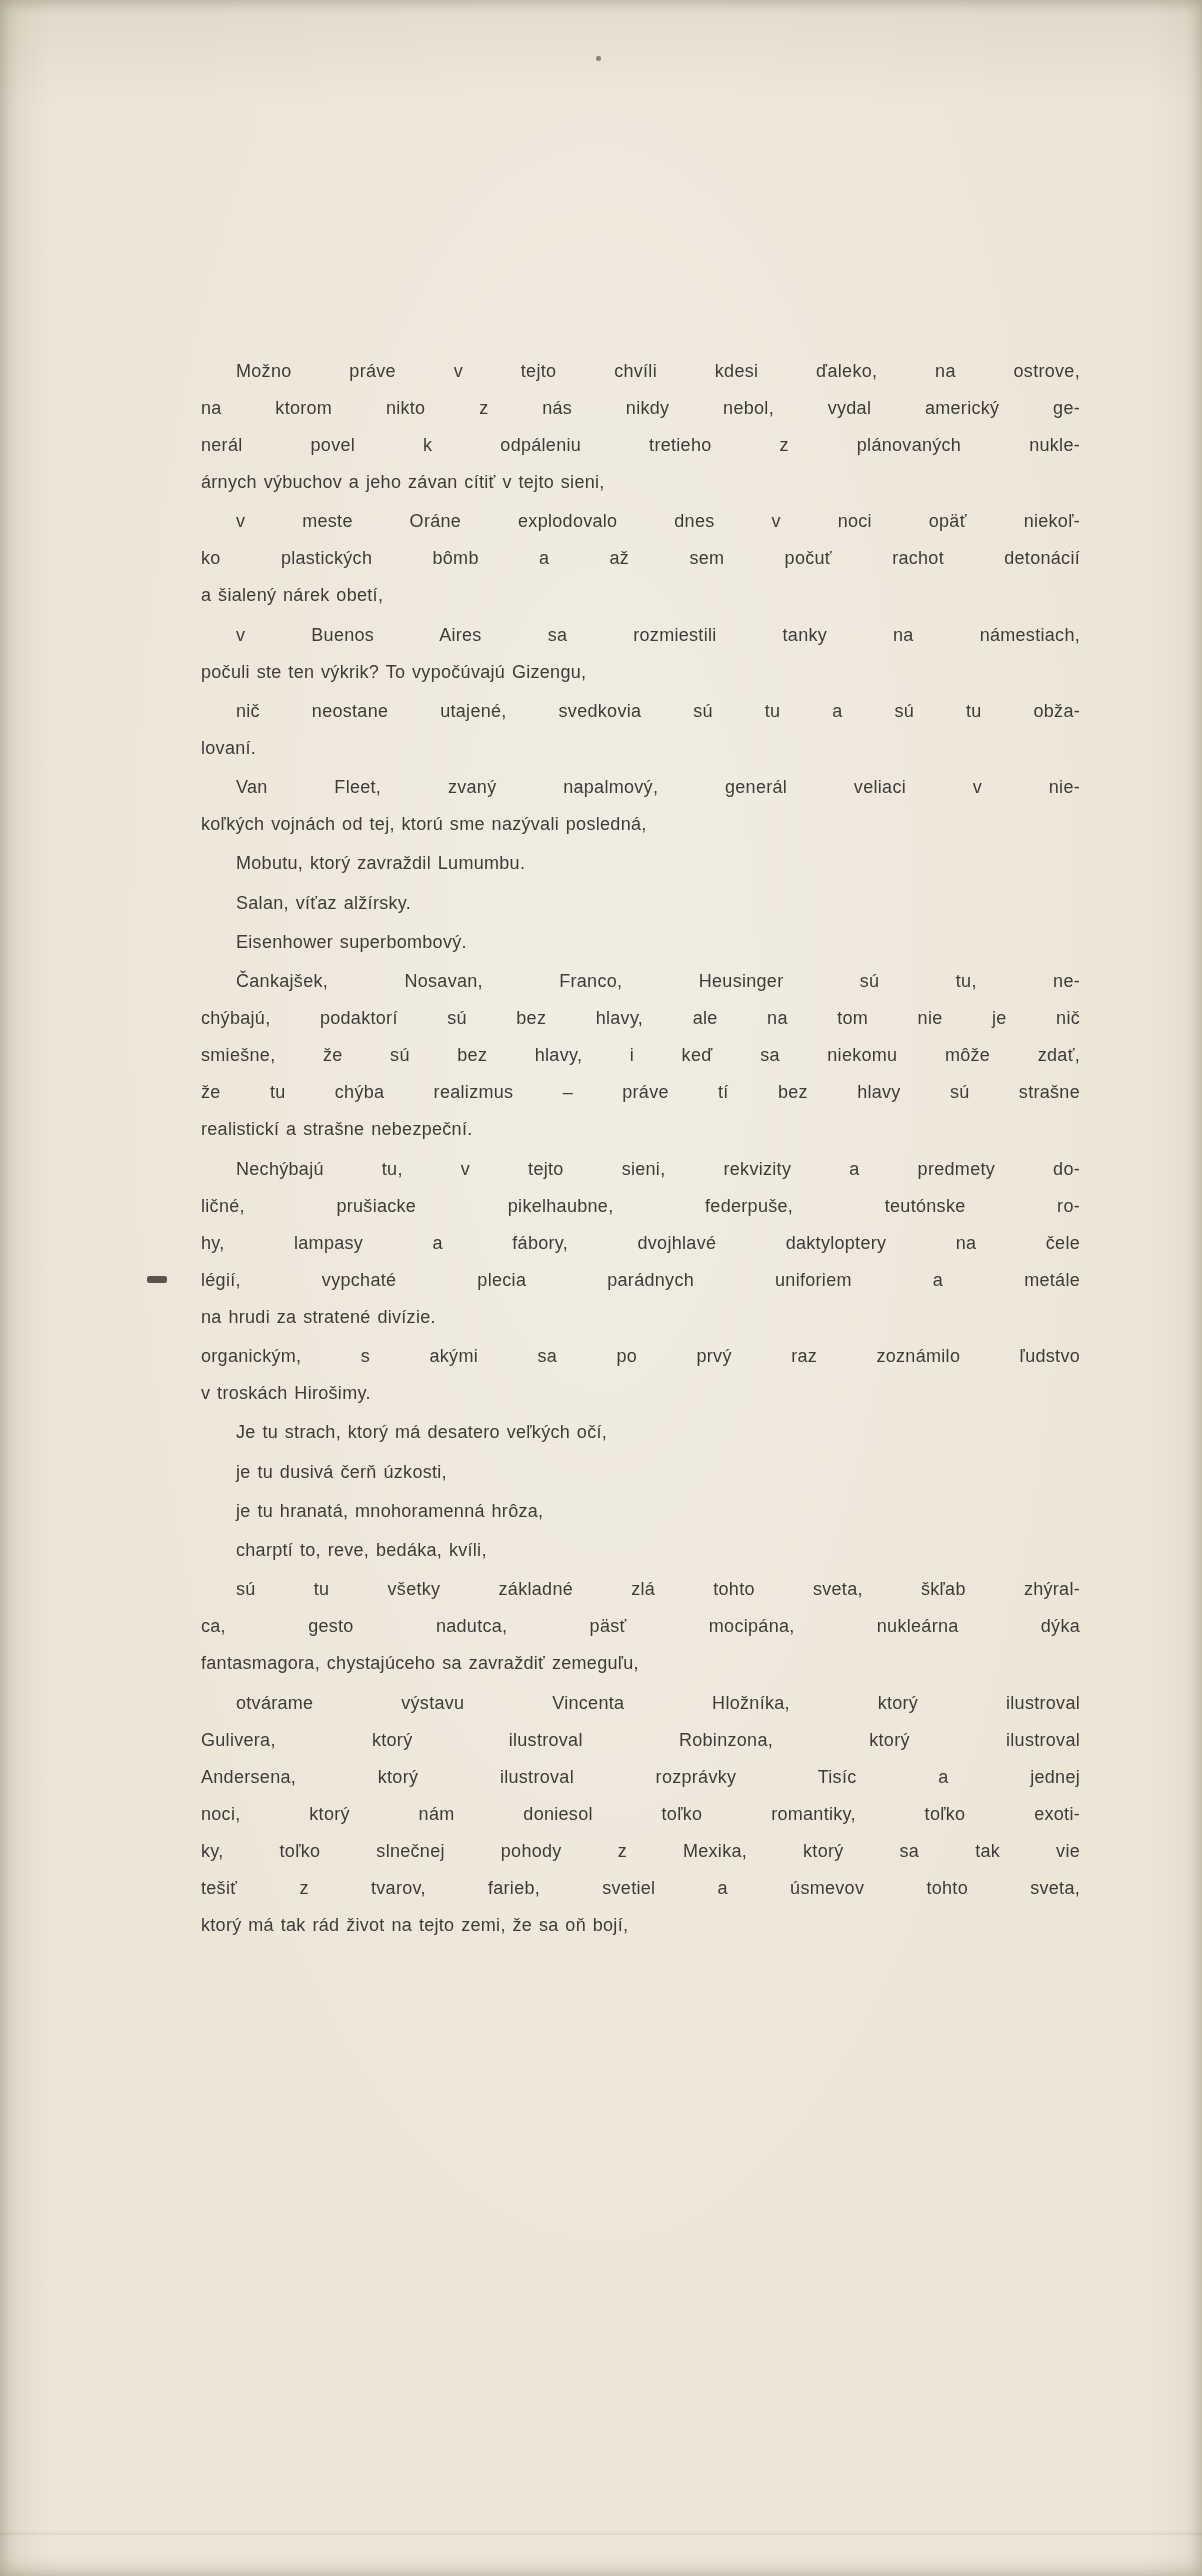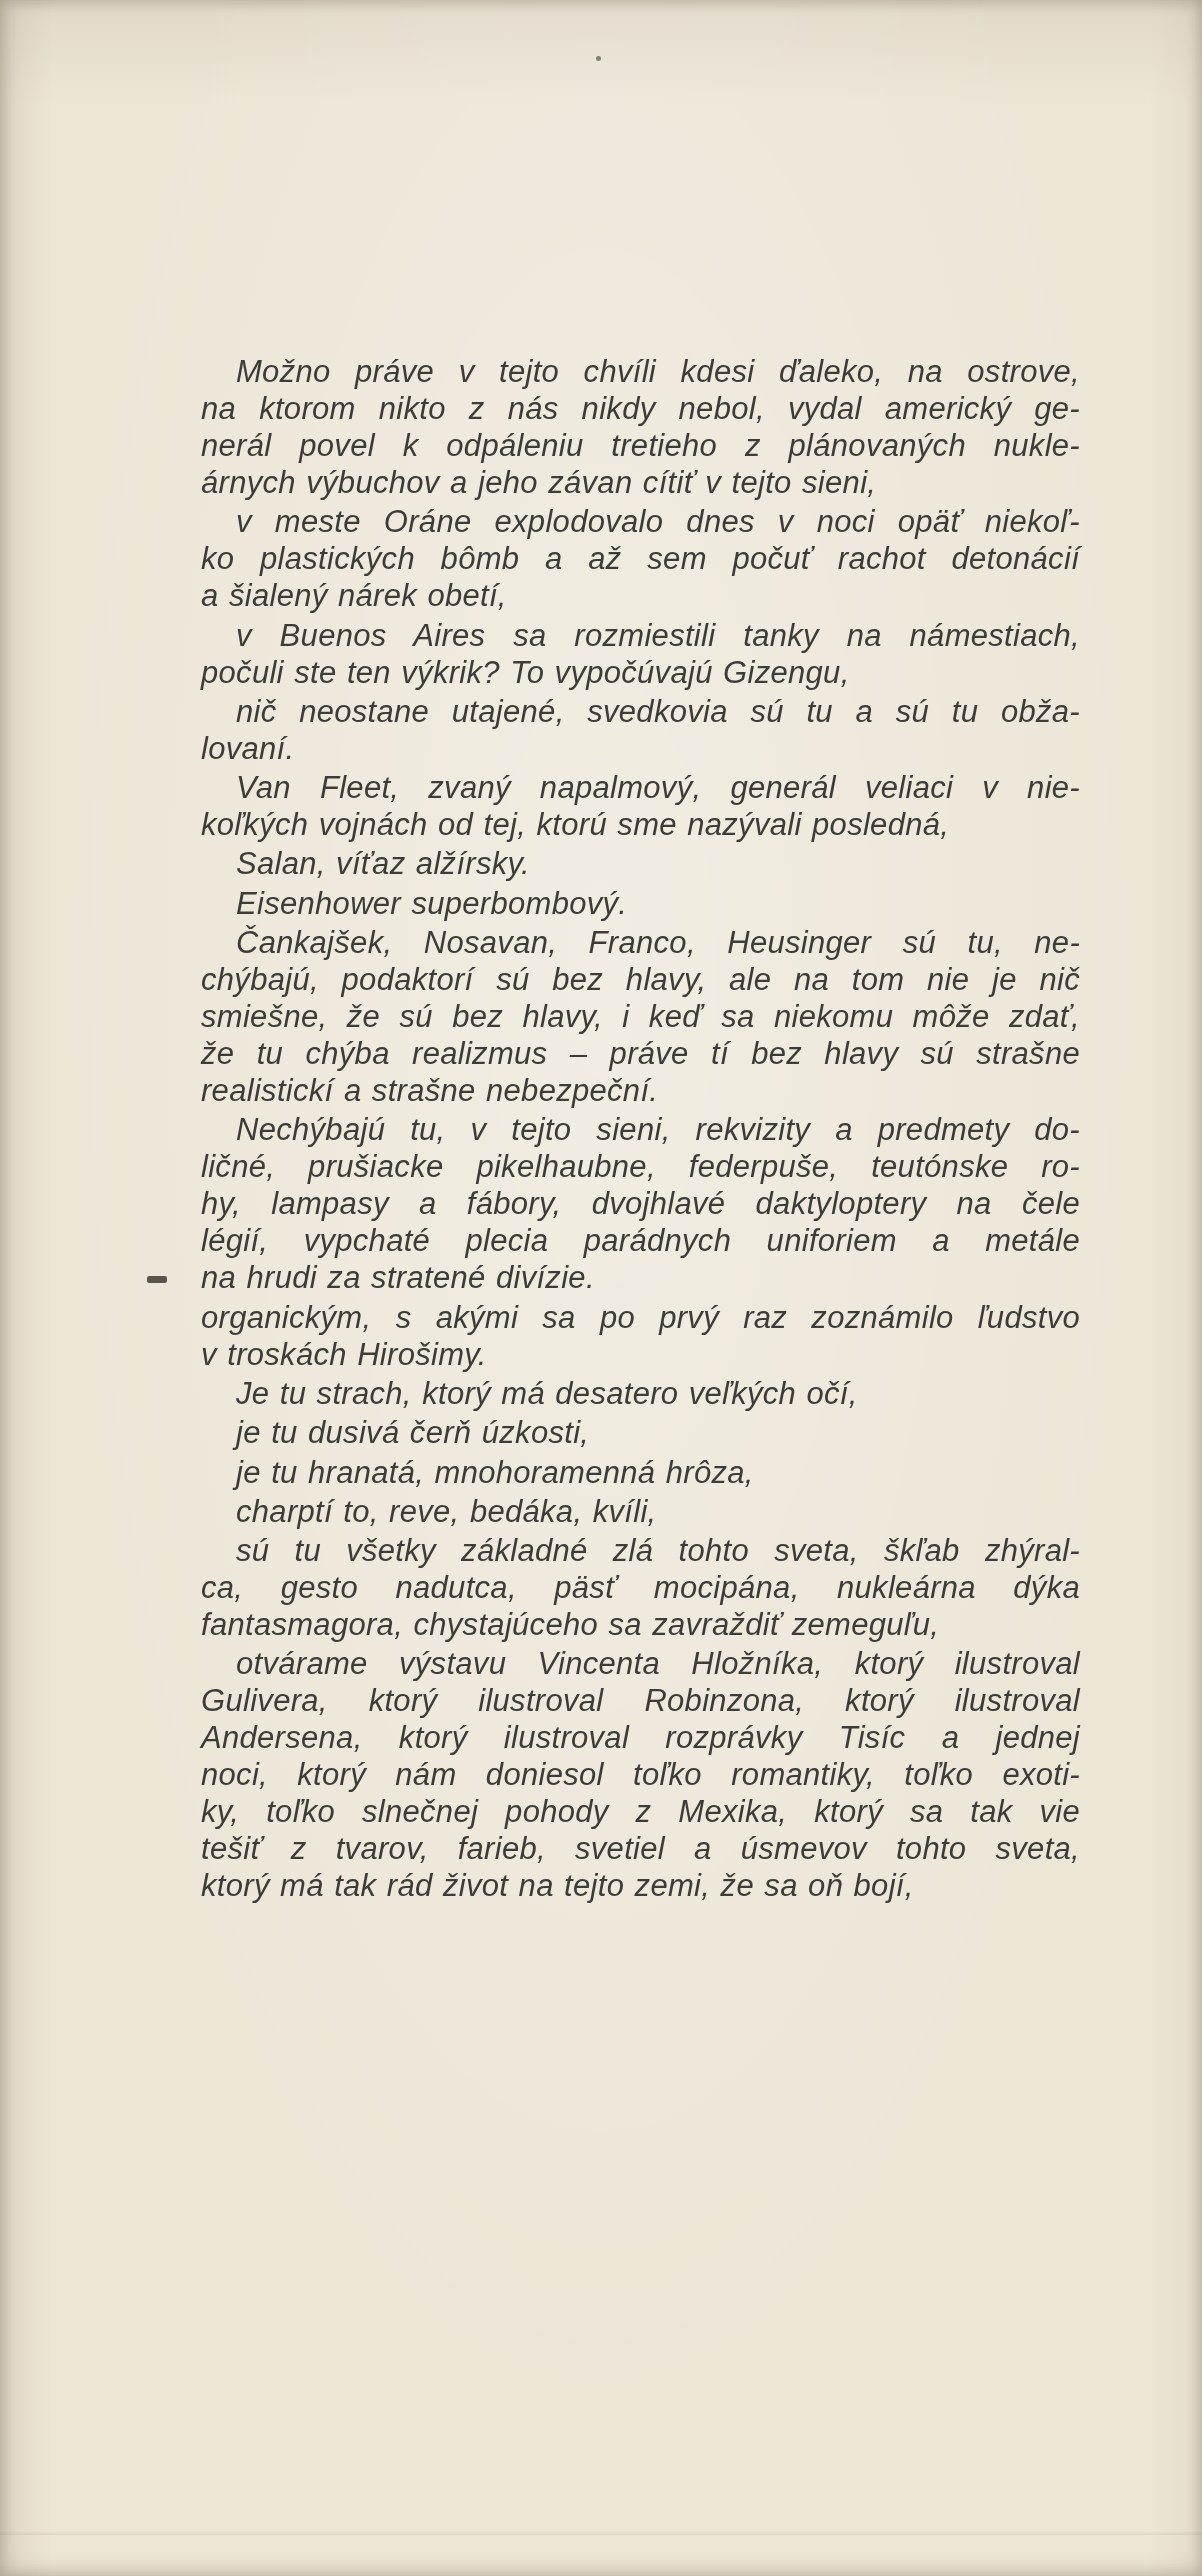--- a/index.html
+++ b/index.html
@@ -24,26 +24,25 @@
     overflow: hidden;
     font-family: "Liberation Sans", sans-serif;
   }
 
   .text-block {
     position: absolute;
     left: 201px;
     top: 353px;
     width: 879px;
     color: var(--ink, #3d3c38);
-    font-size: 31px;
+    font-size: 18px;
     line-height: 37px;
     letter-spacing: 0.3px;
     word-spacing: 1.5px;
     font-weight: 400;
-    font-style: italic;
   }
 
   .paragraph { margin: 0 0 2.3px 0; }
 
   .line {
     text-align: justify;
     text-align-last: justify;
     hyphens: none;
   }
   .line.last { text-align-last: left; }
@@ -98,20 +97,23 @@
         </div>
         <div class="paragraph">
           <div class="line first">nič neostane utajené, svedkovia sú tu a sú tu obža-</div>
           <div class="line last">lovaní.</div>
         </div>
         <div class="paragraph">
           <div class="line first">Van Fleet, zvaný napalmový, generál veliaci v nie-</div>
           <div class="line last">koľkých vojnách od tej, ktorú sme nazývali posledná,</div>
         </div>
         <div class="paragraph">
+          <div class="line first last">Mobutu, ktorý zavraždil Lumumbu.</div>
+        </div>
+        <div class="paragraph">
           <div class="line first last">Salan, víťaz alžírsky.</div>
         </div>
         <div class="paragraph">
           <div class="line first last">Eisenhower superbombový.</div>
         </div>
         <div class="paragraph">
           <div class="line first">Čankajšek, Nosavan, Franco, Heusinger sú tu, ne-</div>
           <div class="line">chýbajú, podaktorí sú bez hlavy, ale na tom nie je nič</div>
           <div class="line">smiešne, že sú bez hlavy, i keď sa niekomu môže zdať,</div>
           <div class="line">že tu chýba realizmus – práve tí bez hlavy sú strašne</div>

